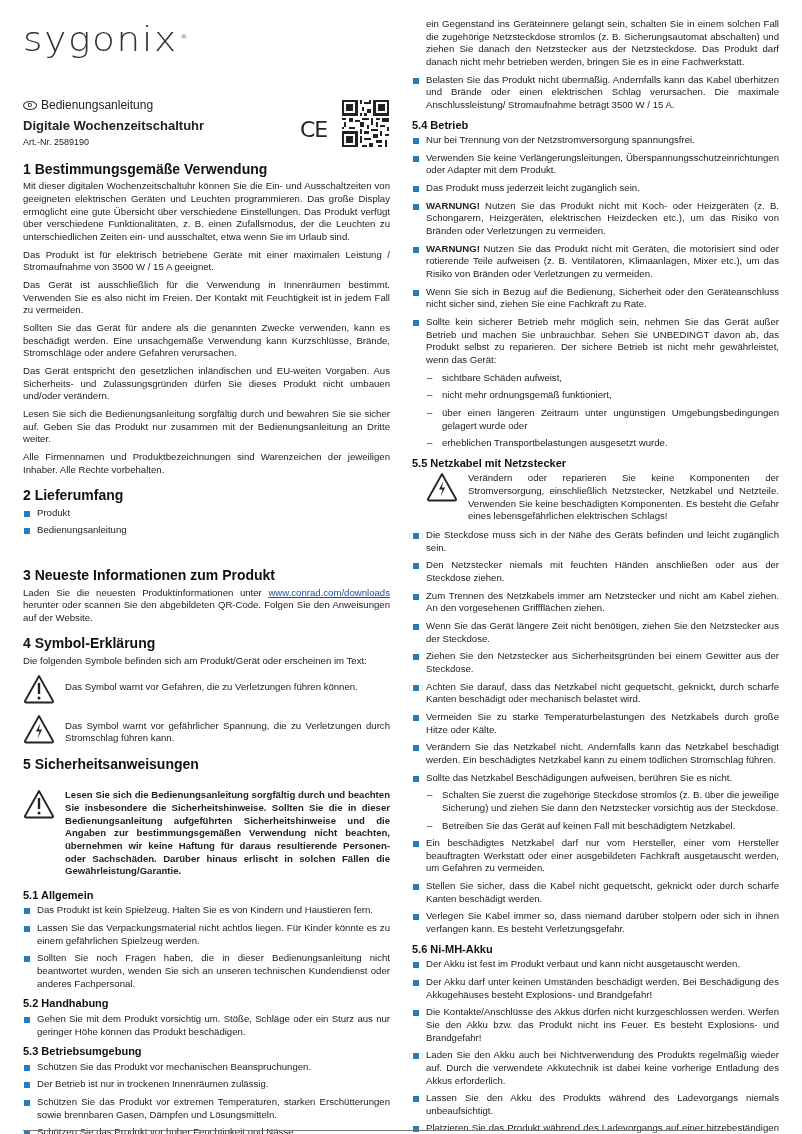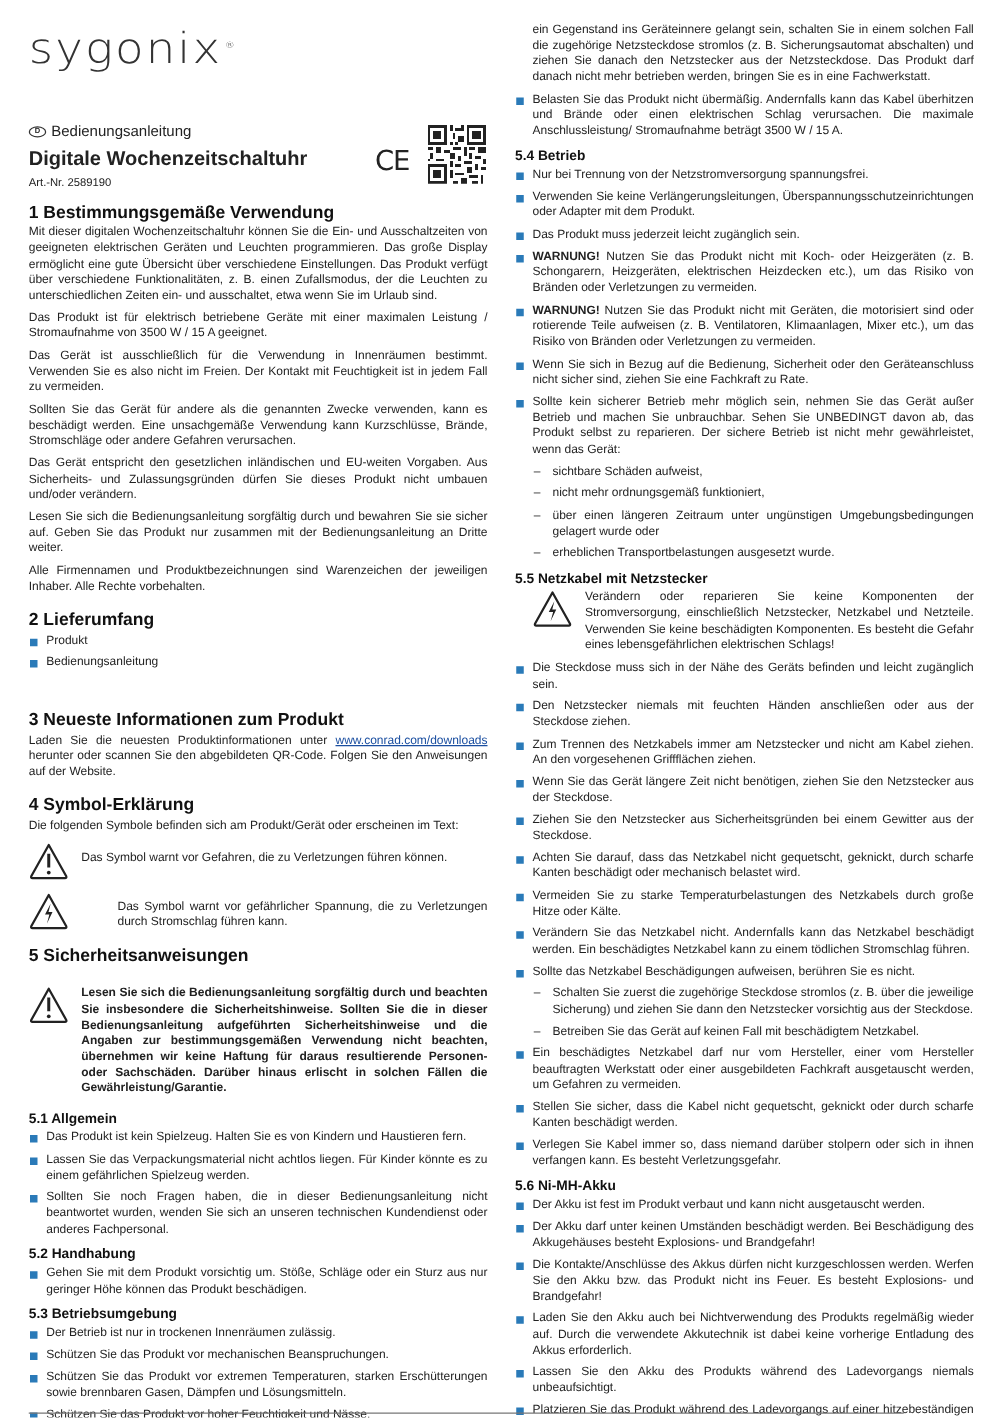--- a/index.html
+++ b/index.html
@@ -9,21 +9,21 @@
   .col { position: absolute; top: 0; }
   .col-left { left: 23px; width: 367px; }
   .col-right { left: 412px; width: 367px; top: 18px; }
 
   .logo { position: absolute; left: 23px; top: 22px; font-family: "DejaVu Sans", sans-serif; font-weight: 200; font-size: 34px; letter-spacing: 1.5px; color: #333; line-height: 1; transform: scaleX(1.1); transform-origin: left; }
   .logo sup { font-size: 7px; vertical-align: super; margin-left: 2px; }
 
   .header-block { position: absolute; left: 23px; top: 98px; width: 367px; }
   .manual-line { font-size: 12px; color: #222; display: flex; align-items: center; gap: 4px; }
   .d-icon { display: inline-block; width: 14px; height: 9px; border: 1px solid #333; border-radius: 50%; font-size: 6px; line-height: 7px; text-align: center; font-weight: bold; }
-  .product-title { font-size: 16px; font-weight: bold; margin-top: 3px; }
+  .product-title { font-size: 13px; font-weight: bold; margin-top: 3px; }
   .art-nr { font-size: 9px; margin-top: 3px; }
   .ce-mark { position: absolute; left: 300px; top: 115px; font-size: 22px; font-family: "DejaVu Sans", sans-serif; letter-spacing: -1px; color: #222; }
   .qr { position: absolute; left: 342px; top: 100px; width: 47px; height: 47px; }
 
   h1 { font-size: 14px; font-weight: bold; margin: 0 0 2px 0; color: #111; }
   h2 { font-size: 11px; font-weight: bold; margin: 6px 0 2px 0; color: #111; }
   p { text-align: justify; margin-bottom: 5px; }
   .bul { position: relative; padding-left: 14px; text-align: justify; margin-bottom: 5px; }
   .bul::before { content: ""; position: absolute; left: 1px; top: 4px; width: 6px; height: 6px; background: #2a7ab8; }
   .dash { position: relative; padding-left: 30px; text-align: justify; margin-bottom: 5px; }
@@ -140,21 +140,21 @@
           <rect x="14.8" y="9" width="2.4" height="11" fill="#222"></rect>
             <circle cx="16" cy="24" r="1.5" fill="#222"></circle>
         </svg>
         <div class="sym-text" style="padding-top:7px;">Das Symbol warnt vor Gefahren, die zu Verletzungen führen können.</div>
       </div>
       <div class="sym-row">
         <svg class="sym-icon" viewBox="0 0 32 30">
           <path d="M16 2 L30 27 Q30.5 28.5 29 28.5 L3 28.5 Q1.5 28.5 2 27 Z" fill="none" stroke="#222" stroke-width="1.8" stroke-linejoin="round"></path>
           <path d="M17.5 9 L13 17.5 L16.5 17.5 L14.5 25 L19 15.5 L15.8 15.5 Z" fill="#222"></path>
         </svg>
-        <div class="sym-text" style="padding-top:6px;margin-left:29px;">Das Symbol warnt vor gefährlicher Spannung, die zu Verletzungen durch Stromschlag führen kann.</div>
+        <div class="sym-text" style="padding-top:6px;">Das Symbol warnt vor gefährlicher Spannung, die zu Verletzungen durch Stromschlag führen kann.</div>
       </div>
     </section>
 
     <section style="margin-top:8px;">
       <h1>5 Sicherheitsanweisungen</h1>
       <div class="sym-row" style="margin-top:16px;">
         <svg class="sym-icon" viewBox="0 0 32 30">
           <path d="M16 2 L30 27 Q30.5 28.5 29 28.5 L3 28.5 Q1.5 28.5 2 27 Z" fill="none" stroke="#222" stroke-width="1.8" stroke-linejoin="round"></path>
           <rect x="14.8" y="9" width="2.4" height="11" fill="#222"></rect>
             <circle cx="16" cy="24" r="1.5" fill="#222"></circle>
@@ -164,22 +164,22 @@
 
       <h2>5.1 Allgemein</h2>
       <div class="bul">Das Produkt ist kein Spielzeug. Halten Sie es von Kindern und Haustieren fern.</div>
       <div class="bul">Lassen Sie das Verpackungsmaterial nicht achtlos liegen. Für Kinder könnte es zu einem gefährlichen Spielzeug werden.</div>
       <div class="bul">Sollten Sie noch Fragen haben, die in dieser Bedienungsanleitung nicht beantwortet wurden, wenden Sie sich an unseren technischen Kundendienst oder anderes Fachpersonal.</div>
 
       <h2>5.2 Handhabung</h2>
       <div class="bul">Gehen Sie mit dem Produkt vorsichtig um. Stöße, Schläge oder ein Sturz aus nur geringer Höhe können das Produkt beschädigen.</div>
 
       <h2>5.3 Betriebsumgebung</h2>
+      <div class="bul">Schützen Sie das Produkt vor mechanischen Beanspruchungen.</div>
       <div class="bul">Der Betrieb ist nur in trockenen Innenräumen zulässig.</div>
-      <div class="bul">Schützen Sie das Produkt vor mechanischen Beanspruchungen.</div>
       <div class="bul">Schützen Sie das Produkt vor extremen Temperaturen, starken Erschütterungen sowie brennbaren Gasen, Dämpfen und Lösungsmitteln.</div>
       <div class="bul">Schützen Sie das Produkt vor hoher Feuchtigkeit und Nässe.</div>
       <div class="bul">Schützen Sie das Produkt vor direkter Sonneneinstrahlung.</div>
       <div class="bul">Nehmen Sie das Produkt niemals unmittelbar nachdem es von einer kalten in eine warme Umgebung gebracht wurde in Betrieb. Das dabei entstehende Kondenswasser kann unter Umständen das Produkt zerstören. Lassen Sie das Produkt deshalb vor der Inbetriebnahme stets zuerst einmal auf Zimmertemperatur kommen.</div>
 
     </section>
   </div>
 
   <div class="col col-right">
     <p style="padding-left:14px;">ein Gegenstand ins Geräteinnere gelangt sein, schalten Sie in einem solchen Fall die zugehörige Netzsteckdose stromlos (z. B. Sicherungsautomat abschalten) und ziehen Sie danach den Netzstecker aus der Netzsteckdose. Das Produkt darf danach nicht mehr betrieben werden, bringen Sie es in eine Fachwerkstatt.</p>

